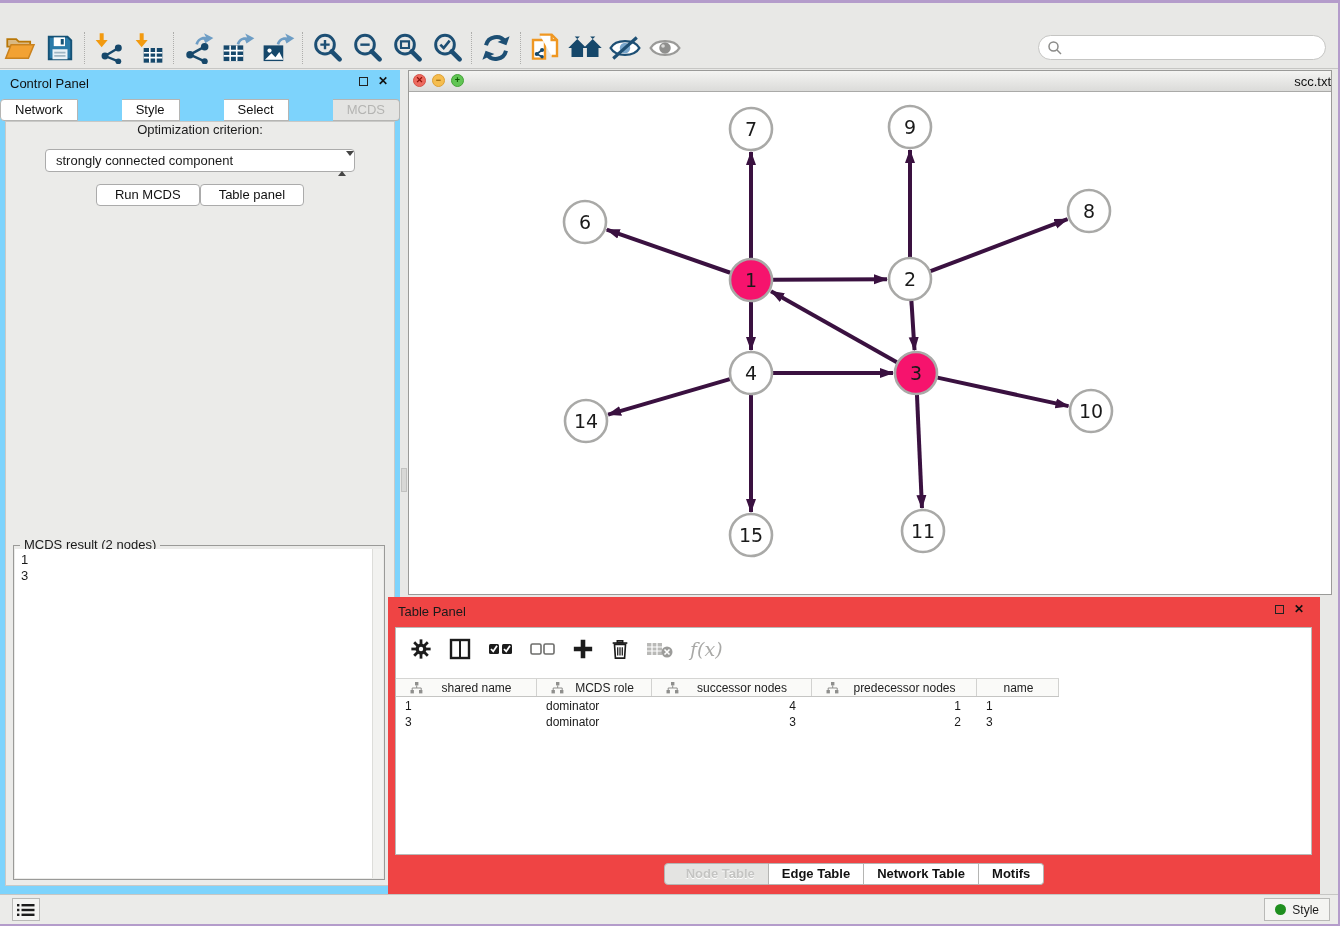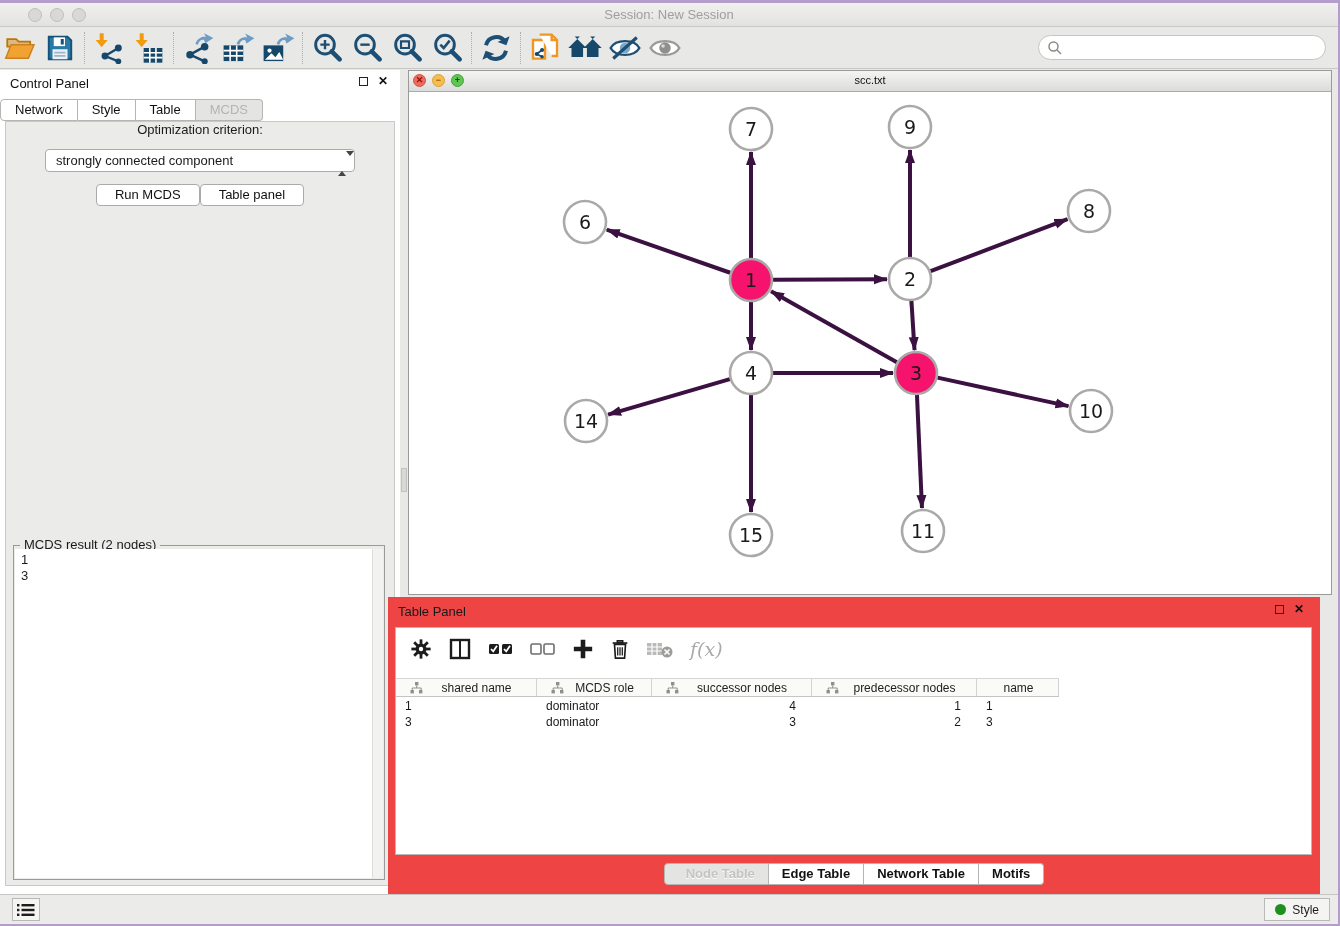--- a/index.html
+++ b/index.html
@@ -18,28 +18,28 @@
   .light span { position:absolute; left:0; right:0; top:0; font-weight:bold; }
 
   
   .toolbar { position:absolute; left:0; top:24px; width:100%; height:42px; background:#e8e8e6; border-bottom:1px solid #c6c6c4; display:flex; align-items:center; }
   .tb-icon { width:40px; height:34px; display:flex; align-items:center; justify-content:center; }
   .tb-sep { width:1px; height:32px; border-left:1px dotted #aeaeac; margin:0 4px; }
   .searchbox { position:absolute; right:12px; top:8px; width:288px; height:25px; background:#fff; border:1px solid #c5c5c3; border-radius:13px; display:flex; align-items:center; padding-left:8px; }
   .searchbox input { border:none; outline:none; flex:1; height:20px; font-size:13px; background:transparent; font-family:"Liberation Sans",sans-serif; }
 
   
-  .control-panel { position:absolute; left:0; top:67px; width:400px; height:824px; background:#ffffff; }
+  .control-panel { position:absolute; left:0; top:67px; width:400px; height:824px; background:#7dd3fc; }
   .cp-header { position:absolute; left:10px; top:6px; font-size:13px; color:#111; }
   .panel-ctl { position:absolute; top:6px; display:flex; gap:10px; align-items:center; }
   .control-panel .panel-ctl { right:12px; }
   .float-box { width:9px; height:9px; border:1.5px solid #222; display:inline-block; }
   .close-x { font-size:12px; font-weight:bold; color:#111; line-height:10px; }
 
-  .cp-tabs { position:absolute; left:0; right:0; top:29px; display:flex; justify-content:flex-start; }
+  .cp-tabs { position:absolute; left:0; right:0; top:29px; display:flex; justify-content:space-between; }
   .tab { height:22px; line-height:20px; padding:0 14px; background:#fff; border:1px solid #b5b5b3; border-left:none; font-size:13px; color:#111; }
   .tab:first-child { border-left:1px solid #b5b5b3; border-radius:4px 0 0 4px; }
   .tab:last-child { border-radius:0 4px 4px 0; }
   .tab.active { background:#e4e4e2; color:#b4b4b2; }
 
   .cp-body { position:absolute; left:5px; right:5px; top:51px; bottom:8px; background:#ebebe9; border:1px solid #c9c9c7; }
   .opt-label { text-align:center; font-size:13px; }
   .dropdown { position:relative; margin:12px auto 0; width:310px; height:23px; background:#fff; border:1px solid #ababab; border-radius:4px; line-height:21px; padding-left:10px; font-size:13px; }
   .dropdown .stepper { position:absolute; right:6px; top:3px; width:10px; }
   .stepper .up, .stepper .dn { width:0; height:0; border-left:4px solid transparent; border-right:4px solid transparent; margin:2px auto; }
@@ -53,21 +53,21 @@
   .result-area { position:absolute; left:1px; right:1px; top:3px; bottom:1px; background:#fff; white-space:pre; font-size:13px; line-height:16px; padding:3px 6px; overflow:hidden; }
   .result-scroll { position:absolute; right:1px; top:3px; bottom:1px; width:11px; background:#f2f2f0; border-left:1px solid #ddddda; }
 
   
   .v-splitter { position:absolute; left:400px; top:67px; width:8px; height:824px; background:#e8e8e6; }
   .v-grip { position:absolute; left:1px; top:398px; width:6px; height:24px; background:#d8d8d6; border:1px solid #c2c2c0; }
 
   
   .net-window { position:absolute; left:408px; top:67px; width:924px; height:525px; border:1px solid #9a9a98; background:#fff; }
   .net-titlebar { position:absolute; left:0; top:0; width:100%; height:21px; background:linear-gradient(#f4f4f2,#dbdbd9); border-bottom:1px solid #aaaaa8; }
-  .net-titlebar .title { position:absolute; left:0; right:0; top:3px; text-align:center; font-size:11px; color:#111; }
+  .net-titlebar .title { position:absolute; left:0; right:0; top:3px; text-align:right; font-size:13px; color:#111; }
   .net-lights { position:absolute; left:4px; top:3px; display:flex; gap:6px; }
   .net-lights .light { width:13px; height:13px; font-size:9px; line-height:11px; }
   .canvas { position:absolute; left:0; top:21px; width:922px; height:502px; background:#fff; }
 
   
   .table-panel { position:absolute; left:388px; top:594px; width:932px; height:297px; background:#ef4444; }
   .tp-title { position:absolute; left:10px; top:7px; font-size:13px; }
   .table-panel .panel-ctl { right:16px; top:7px; }
   .tp-box { position:absolute; left:7px; top:30px; width:917px; height:228px; background:#fff; border:1px solid #b9b9b7; }
   .tp-toolbar { position:absolute; left:0; top:0; width:100%; height:42px; display:flex; align-items:center; gap:16px; padding-left:14px; }
@@ -92,28 +92,20 @@
   .statusbar { position:absolute; left:0; top:891px; width:100%; height:30px; background:#ebebe9; border-top:1px solid #c6c6c4; }
   .status-btn { position:absolute; left:12px; top:3px; width:28px; height:23px; background:#f4f4f2; border:1px solid #b9b9b7; display:flex; align-items:center; justify-content:center; }
   .memory-btn { position:absolute; right:8px; top:3px; height:23px; background:#f4f4f2; border:1px solid #b9b9b7; display:flex; align-items:center; gap:6px; padding:0 10px; font-size:12px; }
   .mem-dot { width:11px; height:11px; border-radius:50%; background:#1f8f1f; }
 </style>
 </head>
 <body>
 
 <div class="app">
 
-  <div class="titlebar">
-    <div class="lights">
-      <div class="light"></div>
-      <div class="light"></div>
-      <div class="light"></div>
-    </div>
-    <div class="title">Session: New Session</div>
-  </div>
 
   <div class="toolbar">
     <div class="tb-icon">
       <svg width="32" height="28" viewBox="0 0 24 22">
         <path d="M2 4 h7 l2 2 h9 v4 H2 z" fill="#c9821077"></path>
         <path d="M2 4 h7 l2 2 h9 v4 H2 z" fill="none" stroke="#b97707" stroke-width="1.4"></path>
         <path d="M0.8 19 L5 8.5 h18 L18.6 19 z" fill="#f2a233" stroke="#c9821f" stroke-width="1.2"></path>
       </svg>
     </div>
     <div class="tb-icon">
@@ -250,21 +242,21 @@
 
   <div class="control-panel">
     <div class="cp-header">Control Panel</div>
     <div class="panel-ctl">
       <span class="float-box"></span>
       <span class="close-x">✕</span>
     </div>
     <div class="cp-tabs" id="cp-tabs">
         <div class="tab">Network</div>
         <div class="tab">Style</div>
-        <div class="tab">Table</div>
+        <div class="tab">Select</div>
         <div class="tab active">MCDS</div>
       </div>
     <div class="cp-body">
       <div class="opt-label">Optimization criterion:</div>
       <div class="dropdown">
         <span>strongly connected component</span>
         <span class="stepper"><span class="up"></span><span class="dn"></span></span>
       </div>
       <div class="cp-buttons">
         <button class="btn">Run MCDS</button>

